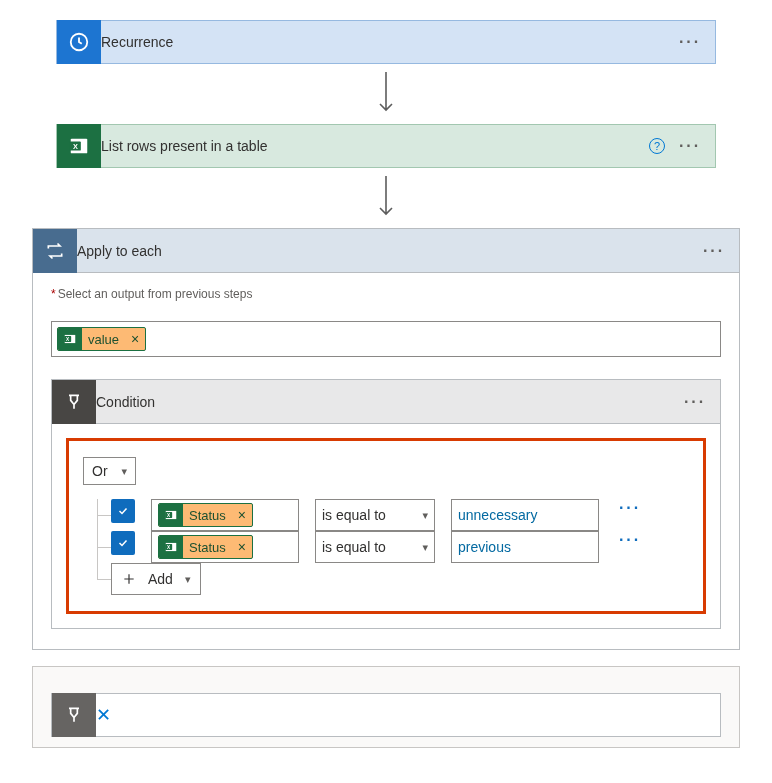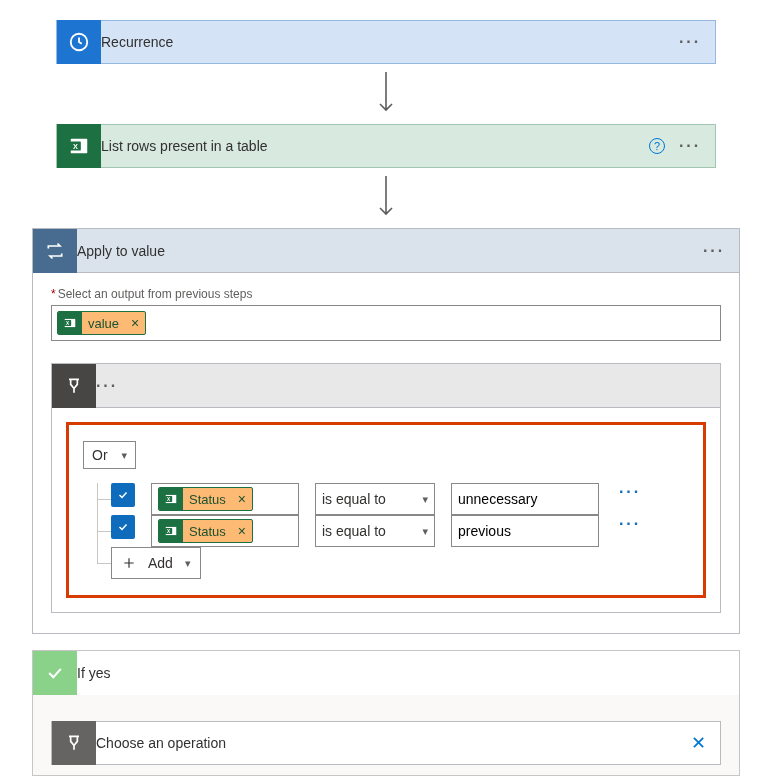--- a/index.html
+++ b/index.html
@@ -86,21 +86,21 @@
     display: flex;
     align-items: center;
     height: 44px;
     border-bottom: 1px solid #b8bcc0;
   }
   .apply-icon { background: #486c8f; color: #fff; }
   .apply-body { padding: 14px 18px 20px 18px; }
   .req-label {
     font-size: 12px;
     color: #605e5c;
-    margin-bottom: 4px;
+    margin-bottom: 20px;
   }
   .req-label .star { color: #a80000; margin-right: 2px; }
   .token-input {
     border: 1px solid #8a8886;
     padding: 5px;
     background: #fff;
     display: flex;
     align-items: center;
     width: 100%;
   }
@@ -200,21 +200,21 @@
     border: 1px solid #8a8886;
     background: #fff;
     height: 32px;
     display: flex;
     align-items: center;
     padding: 0 6px;
   }
   .field-token { width: 148px; }
   .field-op { width: 120px; justify-content: space-between; cursor: pointer; }
   .field-val { width: 148px; }
-  .field-val span { color: #000000; }
+  .field-val span { color: #0369a1; }
   .row-ellipsis {
     color: #0f6cbd;
     font-size: 16px;
     letter-spacing: 2px;
     font-weight: bold;
     cursor: pointer;
     margin-left: 4px;
   }
   .add-row { padding-left: 28px; position: relative; }
   .add-row::before {
@@ -310,21 +310,21 @@
     <path d="M10 2 V40 M4 34 L10 40 L16 34" stroke="#5d5d5d" stroke-width="1.6" fill="none"></path>
   </svg>
 
   <div class="apply-container">
     <div class="apply-header">
       <div class="icon-box apply-icon">
         <svg width="20" height="20" viewBox="0 0 24 24" fill="none" stroke="#fff" stroke-width="2">
           <path d="M4 9 V6 H18 L15 3 M20 15 V18 H6 L9 21"></path>
         </svg>
       </div>
-      <div class="card-title">Apply to value</div>
+      <div class="card-title">Apply to each</div>
       <div class="card-actions">
         <span class="ellipsis">···</span>
       </div>
     </div>
 
     <div class="apply-body">
       <div class="req-label">
         <span class="star">*</span><span>Select an output from previous steps</span>
       </div>
       <div class="token-input">
@@ -341,20 +341,21 @@
         </span>
       </div>
 
       <div class="condition-card">
         <div class="condition-header">
           <div class="icon-box condition-icon">
             <svg width="20" height="20" viewBox="0 0 24 24" fill="none" stroke="#fff" stroke-width="2">
               <path d="M6 4 H18 M8 4 V10 L12 15 L16 10 V4 M12 15 V20"></path>
             </svg>
           </div>
+          <div class="card-title">Condition</div>
           <div class="card-actions">
             <span class="ellipsis">···</span>
           </div>
         </div>
 
         <div class="redbox">
           <span class="or-select">
             <span>Or</span>
             <span class="chev">▾</span>
           </span>
@@ -429,34 +430,25 @@
                 <span class="chev">▾</span>
               </span>
             </div>
           </div>
         </div>
       </div>
     </div>
   </div>
 
   <div class="ifyes-container">
-    <div class="ifyes-header">
-      <div class="icon-box ifyes-icon">
-        <svg width="20" height="20" viewBox="0 0 24 24" fill="none" stroke="#fff" stroke-width="2.5">
-            <path d="M5 12 L10 17 L19 7"></path>
-          </svg>
-      </div>
-      <div class="card-title">If yes</div>
-    </div>
     <div class="ifyes-body">
       <div class="choose-op">
         <div class="icon-box choose-icon">
           <svg width="20" height="20" viewBox="0 0 24 24" fill="none" stroke="#fff" stroke-width="2">
             <path d="M6 4 H18 M8 4 V10 L12 15 L16 10 V4 M12 15 V20"></path>
           </svg>
         </div>
-        <div class="card-title">Choose an operation</div>
         <span class="close-x">✕</span>
       </div>
     </div>
   </div>
 
 </div>
 
 </body></html>

